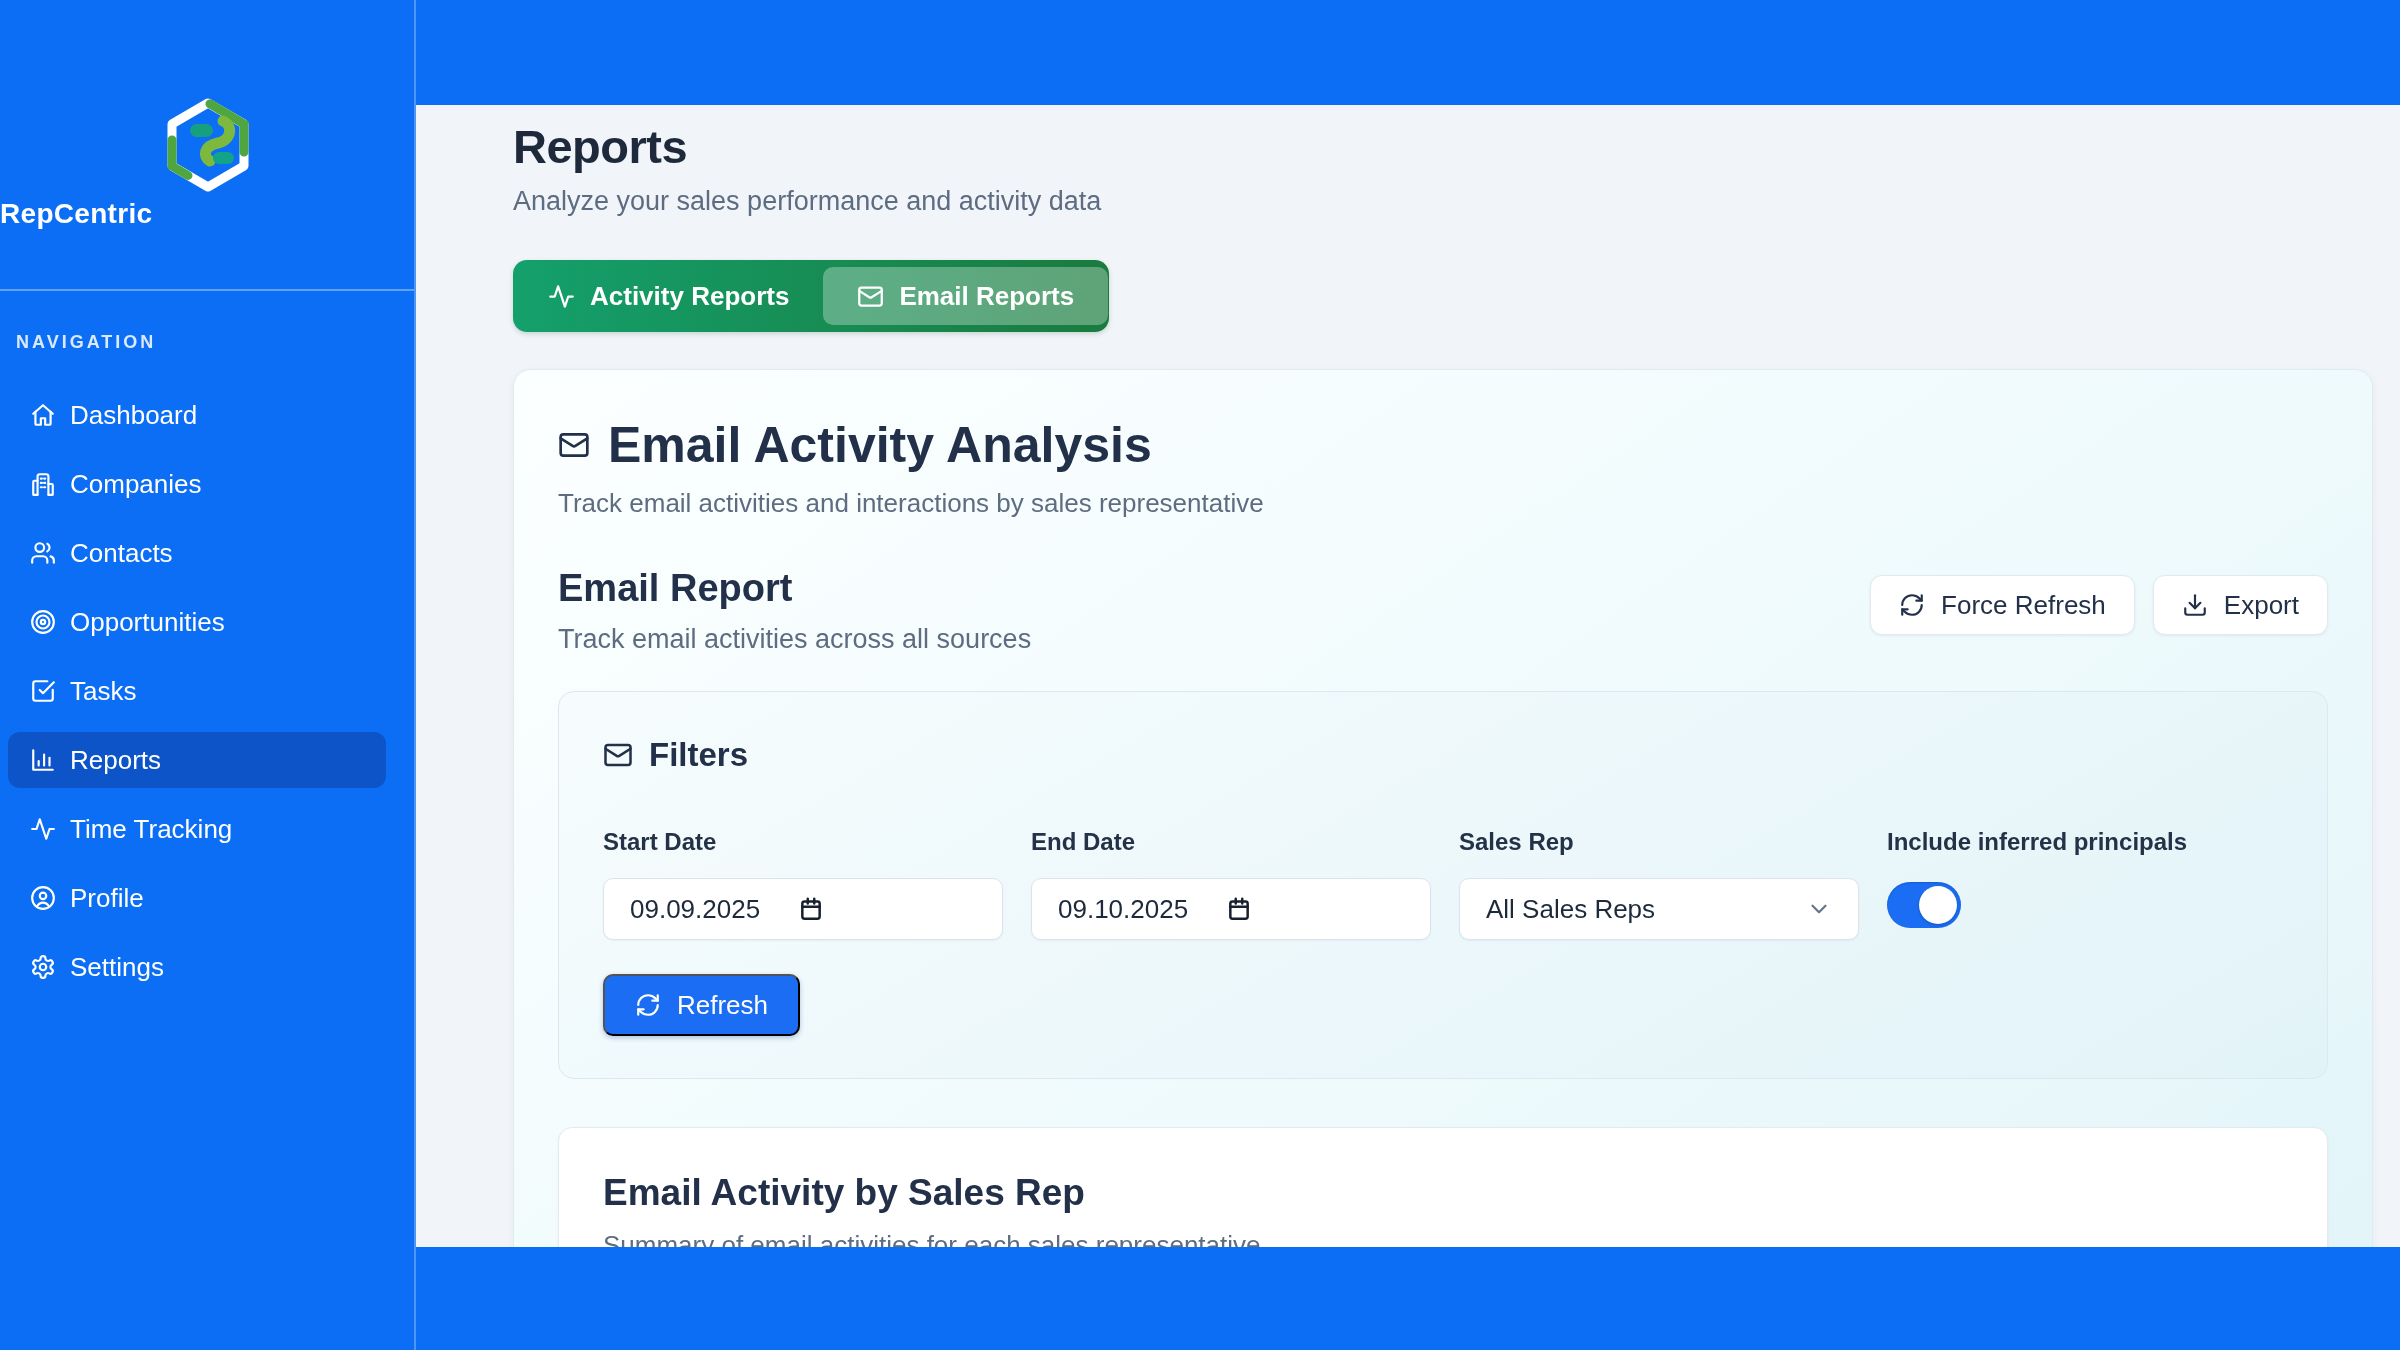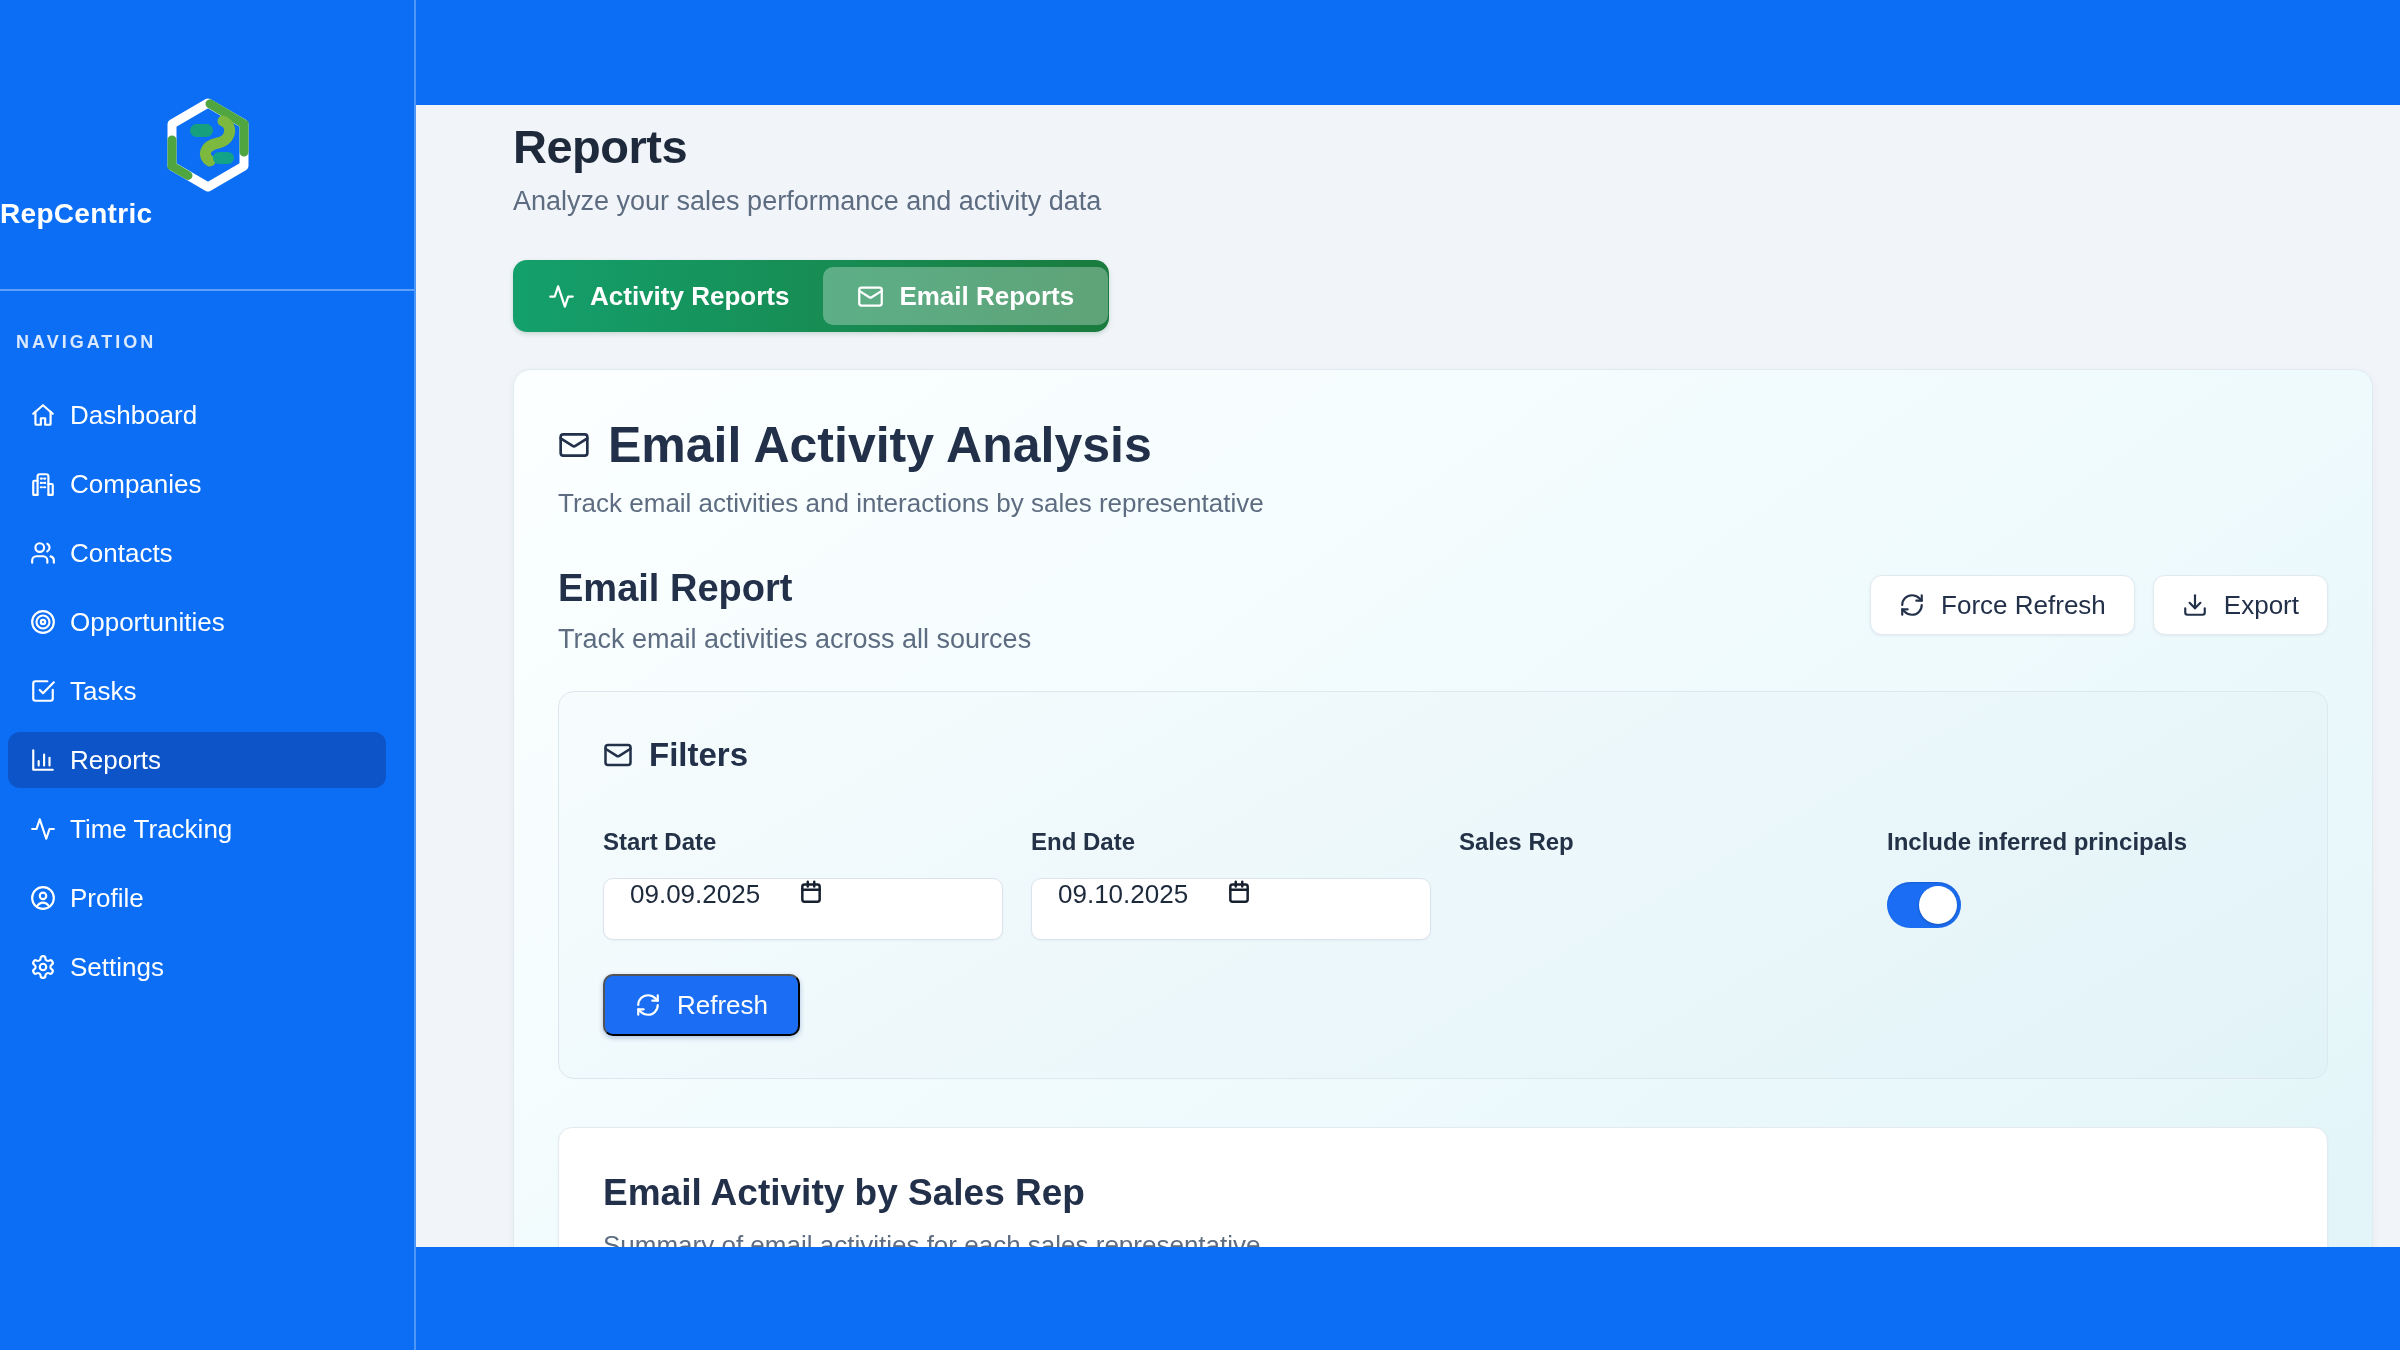--- a/index.html
+++ b/index.html
@@ -63,21 +63,21 @@
 
   
   .filters-card { margin-top:36px; border:1px solid #dde8ee; border-radius:16px;
                   background:linear-gradient(150deg,#f6fcfd 0%,#e2f3f8 100%);
                   padding:44px 44px 42px 44px; }
   .filters-head { display:flex; align-items:center; gap:16px; color:#22304a; }
   .filters-head h3 { font-size:33px; font-weight:700; color:#22304a; }
   .fields { display:grid; grid-template-columns:400px 400px 400px 1fr; gap:28px; margin-top:54px; }
   .f-label { font-size:24px; font-weight:700; color:#243248; }
   .f-box { margin-top:22px; height:62px; border:1px solid #dbe4ed; border-radius:10px;
-           background:#ffffff; display:flex; padding:0 26px;
+           background:#ffffff; display:flex; align-items:center; padding:0 26px;
            font-size:26px; color:#1d2a3c; box-shadow:0 1px 2px rgba(16,42,84,0.05); cursor:pointer; }
   .f-box .cal { margin-left:38px; display:flex; }
   .f-select { justify-content:space-between; }
   .toggle { margin-top:26px; position:relative; width:74px; height:46px; border-radius:23px;
             background:#1b6ef3; cursor:pointer; box-shadow:inset 0 1px 2px rgba(0,40,120,0.25); }
   .toggle .knob { position:absolute; top:4px; right:4px; width:38px; height:38px;
                   border-radius:50%; background:#ffffff; box-shadow:0 1px 3px rgba(0,0,0,0.25); }
   .btn-refresh { margin-top:34px; display:inline-flex; align-items:center; gap:16px; height:62px;
                  padding:0 30px; background:#1b6ef3; color:#ffffff; border-radius:10px;
                  font-size:26px; font-weight:500; cursor:pointer;
@@ -276,20 +276,26 @@
                 <svg width="26" height="26" viewBox="0 0 24 24" fill="none" stroke="#17202e" stroke-width="2.3" stroke-linecap="round" stroke-linejoin="round">
                     <rect x="4" y="5" width="16" height="16" rx="2"></rect>
                     <path d="M9 2.5V7M15 2.5V7"></path>
                     <path d="M4 10h16"></path>
                   </svg>
               </span>
             </div>
           </div>
           <div>
             <div class="f-label">Sales Rep</div>
+            <div class="f-box f-select">
+              <span>All Sales Reps</span>
+              <svg width="26" height="26" viewBox="0 0 24 24" fill="none" stroke="#64748b" stroke-width="2" stroke-linecap="round" stroke-linejoin="round">
+                  <path d="m6 9 6 6 6-6"></path>
+                </svg>
+            </div>
           </div>
           <div>
             <div class="f-label">Include inferred principals</div>
             <div class="toggle">
               <div class="knob"></div>
             </div>
           </div>
         </div>
 
         <button class="btn-refresh">

